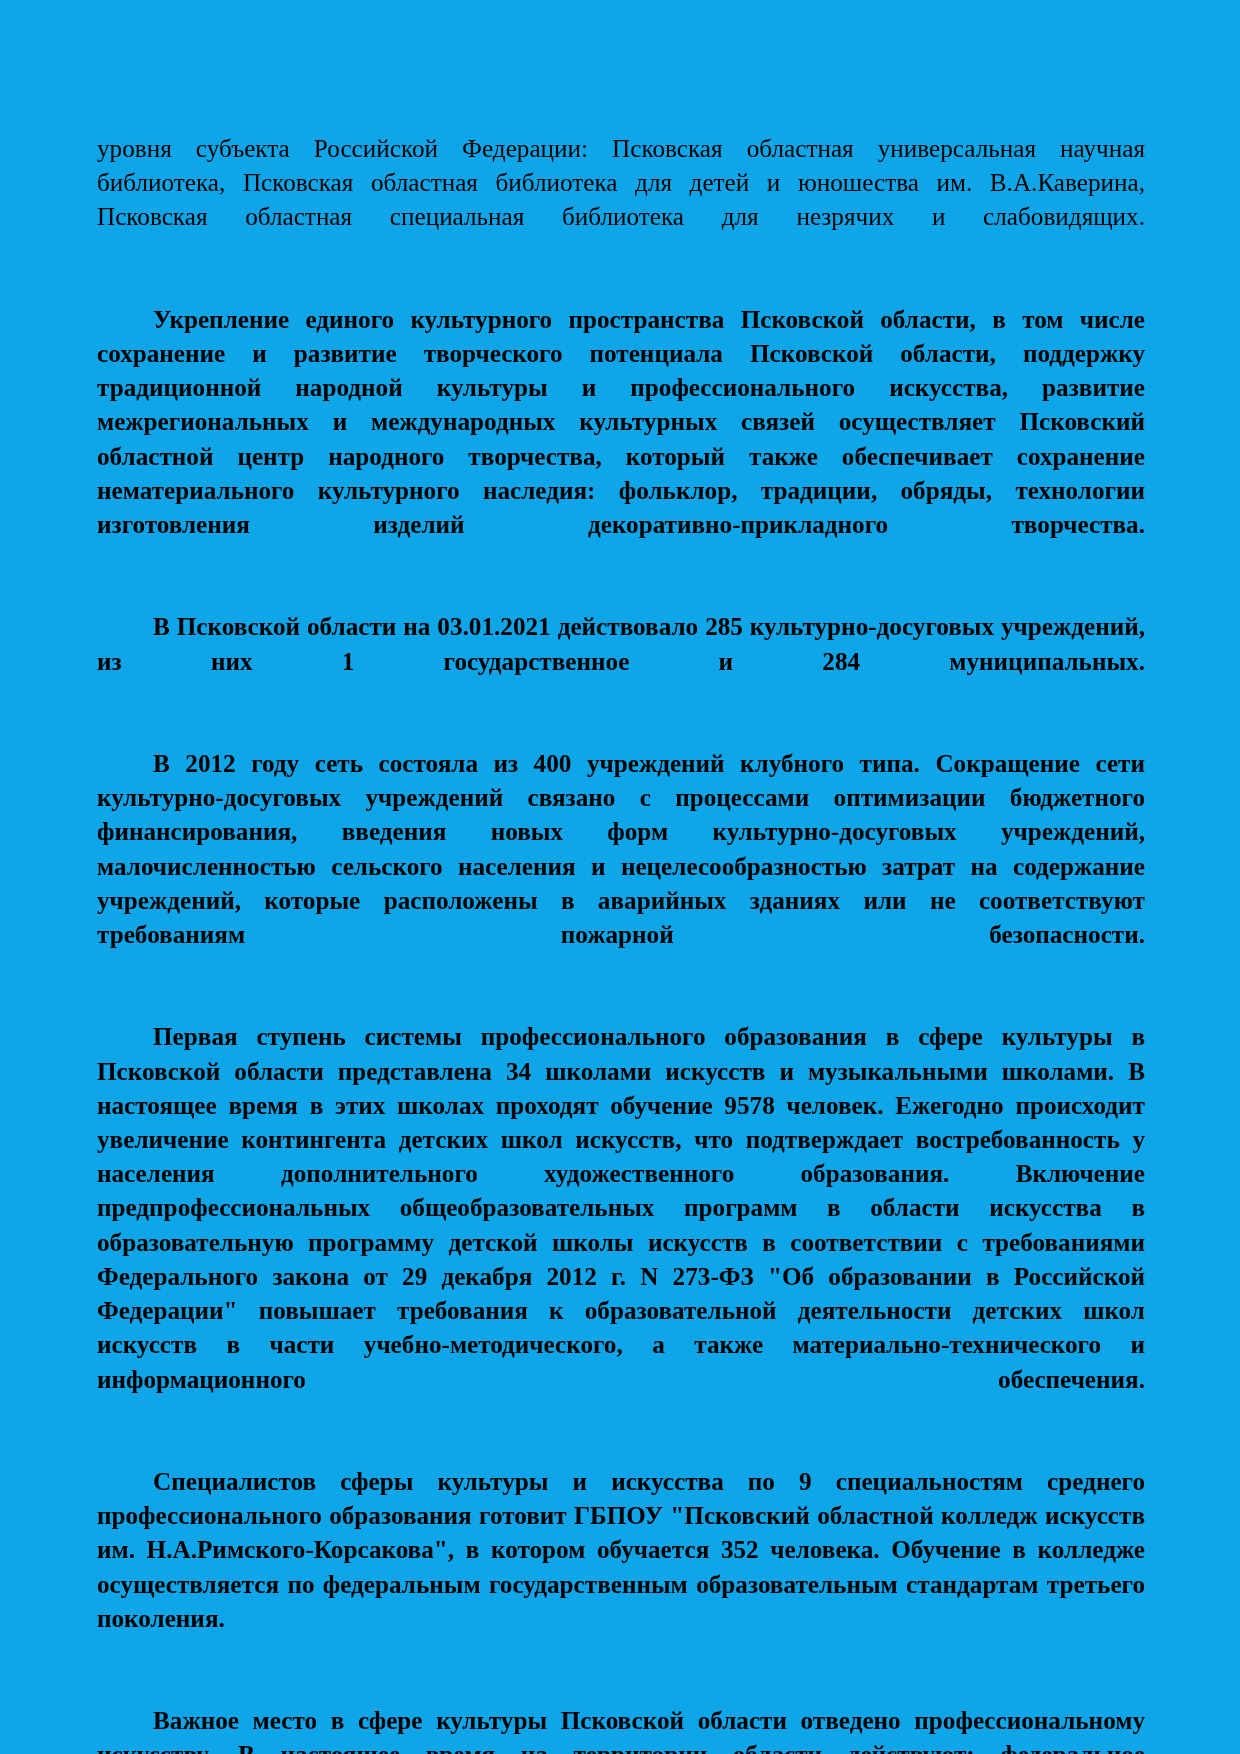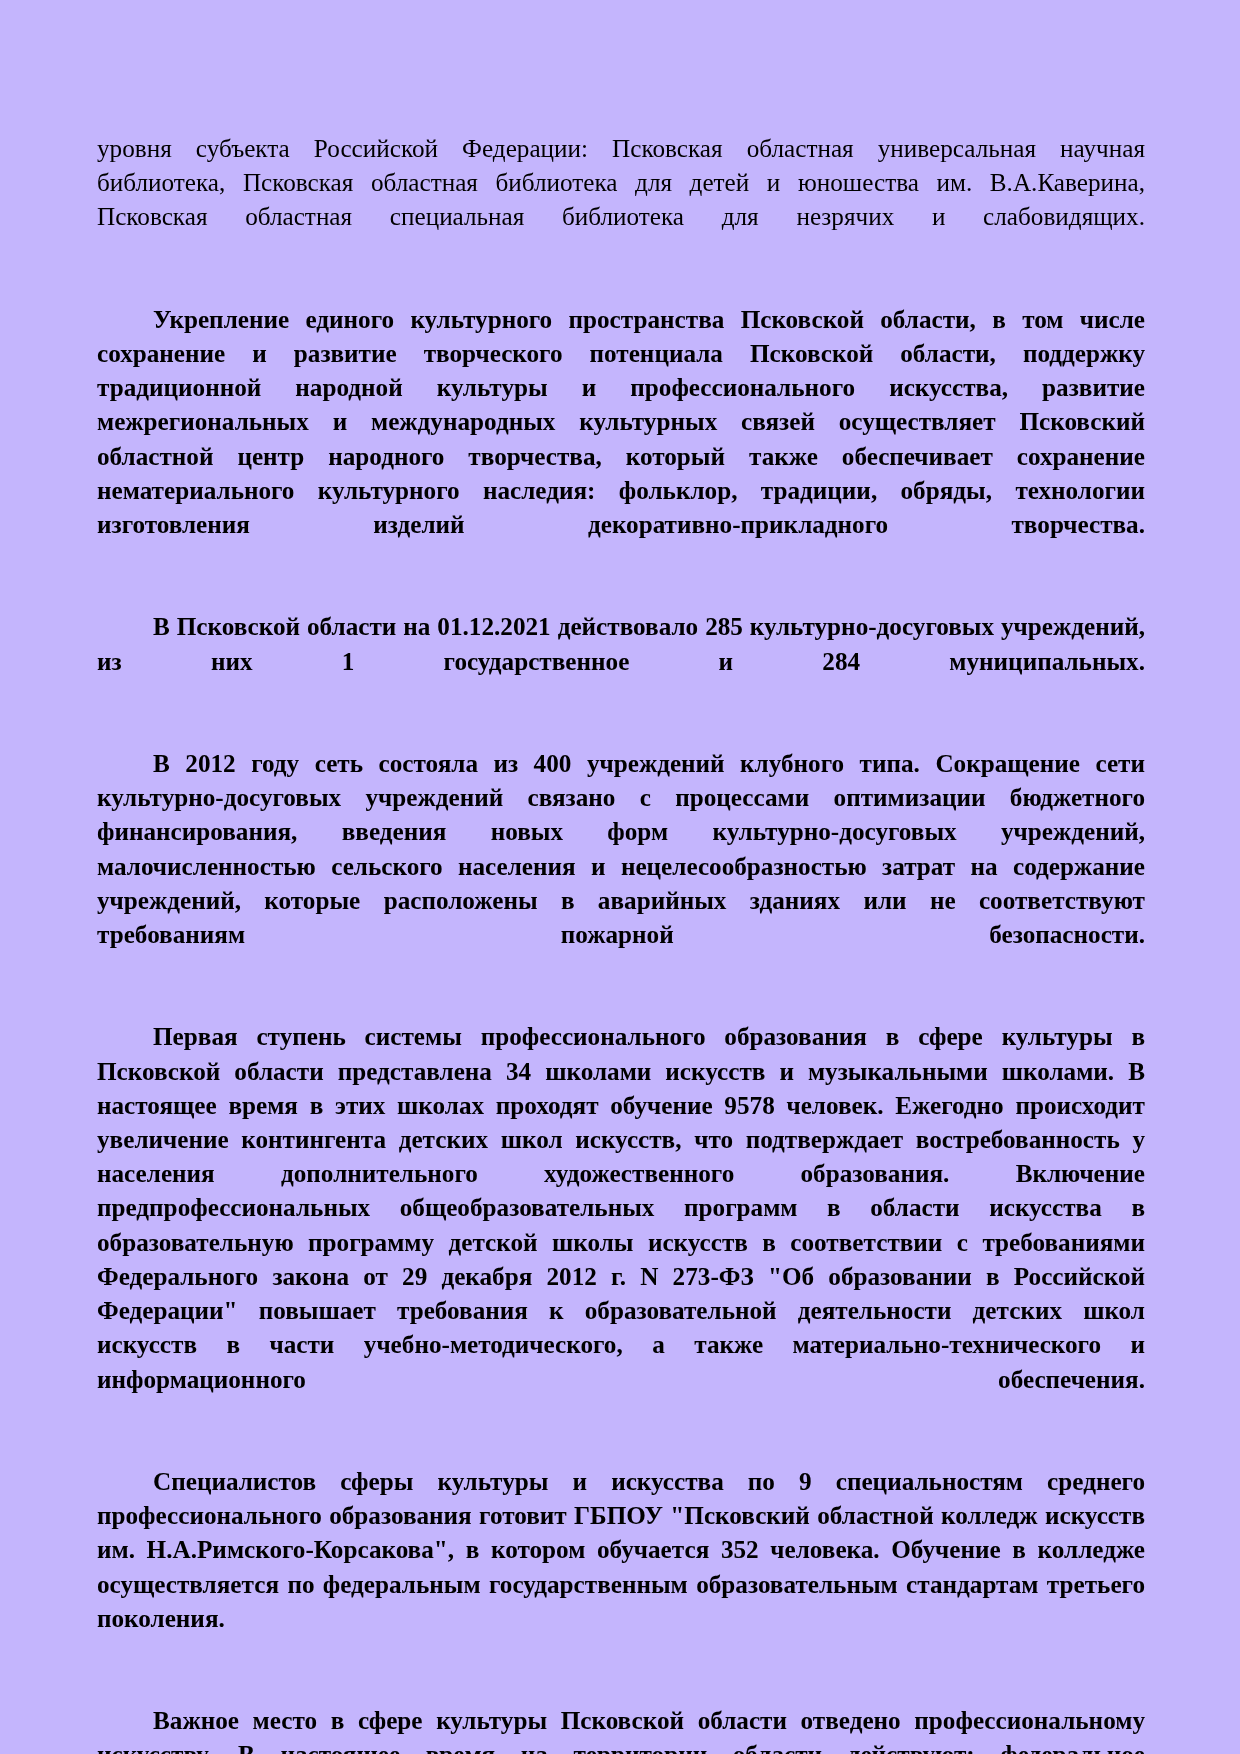--- a/index.html
+++ b/index.html
@@ -5,21 +5,21 @@
 <style>
   html, body {
     margin: 0;
     padding: 0;
     background: #ffffff;
   }
   .page {
     position: relative;
     width: 1240px;
     height: 1754px;
-    background: #c4b5fd;
+    background: #0ea5e9;
     margin: 0 auto;
     overflow: hidden;
     box-sizing: border-box;
   }
   .text-column {
     position: absolute;
     left: 97px;
     top: 132px;
     width: 1048px;
     font-family: "Liberation Serif", "DejaVu Serif", serif;
@@ -54,21 +54,21 @@
 </head>
 <body>
 
 <div class="page">
   <div class="text-column">
 
     <p class="para cont">уровня субъекта Российской Федерации: Псковская областная универсальная научная библиотека, Псковская областная библиотека для детей и юношества им. В.А.Каверина, Псковская областная специальная библиотека для незрячих и слабовидящих.</p>
 
     <p class="para">Укрепление единого культурного пространства Псковской области, в том числе сохранение и развитие творческого потенциала Псковской области, поддержку традиционной народной культуры и профессионального искусства, развитие межрегиональных и международных культурных связей осуществляет Псковский областной центр народного творчества, который также обеспечивает сохранение нематериального культурного наследия: фольклор, традиции, обряды, технологии изготовления изделий декоративно-прикладного творчества.</p>
 
-    <p class="para">В Псковской области на 01.12.2021 действовало 285 культурно-досуговых учреждений, из них 1 государственное и 284 муниципальных.</p>
+    <p class="para">В Псковской области на 03.01.2021 действовало 285 культурно-досуговых учреждений, из них 1 государственное и 284 муниципальных.</p>
 
     <p class="para">В 2012 году сеть состояла из 400 учреждений клубного типа. Сокращение сети культурно-досуговых учреждений связано с процессами оптимизации бюджетного финансирования, введения новых форм культурно-досуговых учреждений, малочисленностью сельского населения и нецелесообразностью затрат на содержание учреждений, которые расположены в аварийных зданиях или не соответствуют требованиям пожарной безопасности.</p>
 
     <p class="para">Первая ступень системы профессионального образования в сфере культуры в Псковской области представлена 34 школами искусств и музыкальными школами. В настоящее время в этих школах проходят обучение 9578 человек. Ежегодно происходит увеличение контингента детских школ искусств, что подтверждает востребованность у населения дополнительного художественного образования. Включение предпрофессиональных общеобразовательных программ в области искусства в образовательную программу детской школы искусств в соответствии с требованиями Федерального закона от 29 декабря 2012 г. N 273-ФЗ "Об образовании в Российской Федерации" повышает требования к образовательной деятельности детских школ искусств в части учебно-методического, а также материально-технического и информационного обеспечения.</p>
 
     <p class="para">Специалистов сферы культуры и искусства по 9 специальностям среднего профессионального образования готовит ГБПОУ "Псковский областной колледж искусств им. Н.А.Римского-Корсакова", в котором обучается 352 человека. Обучение в колледже осуществляется по федеральным государственным образовательным стандартам третьего поколения.</p>
 
     <p class="para">Важное место в сфере культуры Псковской области отведено профессиональному искусству. В настоящее время на территории области действуют: федеральное государственное бюджетное учреждение культуры "Национальный драматический Театр России (Александринский Театр)", Псковский областной театр кукол, Псковская областная филармония, симфонический оркестр в составе областной филармонии, муниципальное бюджетное учреждение культуры "Великолукский драматический театр". Творческий потенциал художественной интеллигенции реализуется через крупные областные, межрегиональные и российские проекты: Рождественские музыкальные вечера, Пушкинский театральный фестиваль, фестиваль русской музыки в Пскове и в музеях-усадьбах М.П.Мусоргского и Н.А.Римского-Корсакова, фестиваль народной музыки, посвященный памяти Б.С.Трояновского. Событийный календарь представлен и такими крупномасштабными проектами, как Всероссийская масленица, Пушкинский праздник поэзии. Традиционными стали международные военно-исторические фестивали реконструкции: "Ледовое побоище" на месте исторического сражения, "Исаборг" и "Железный град" в Изборске. Ежегодно проходит интерактивный музейно-театральный фестиваль "Затея сельской остроты" в</p>
 
   </div>

